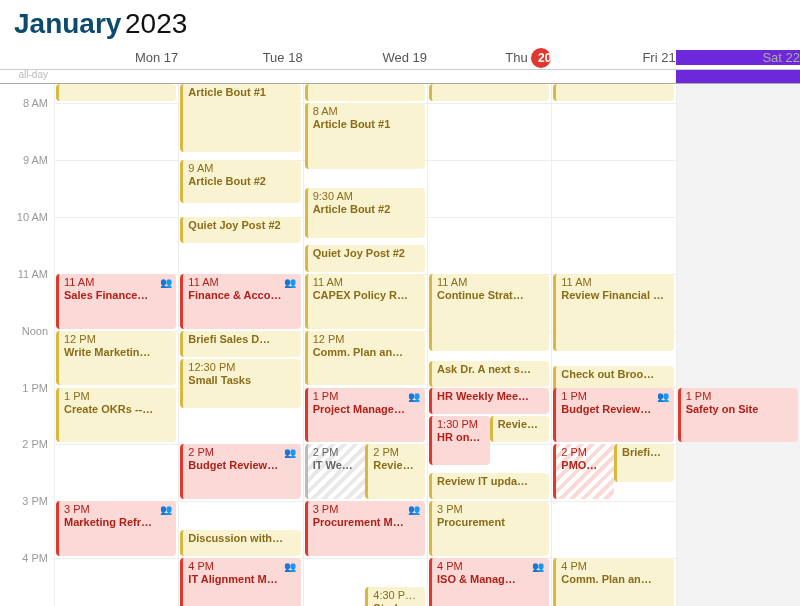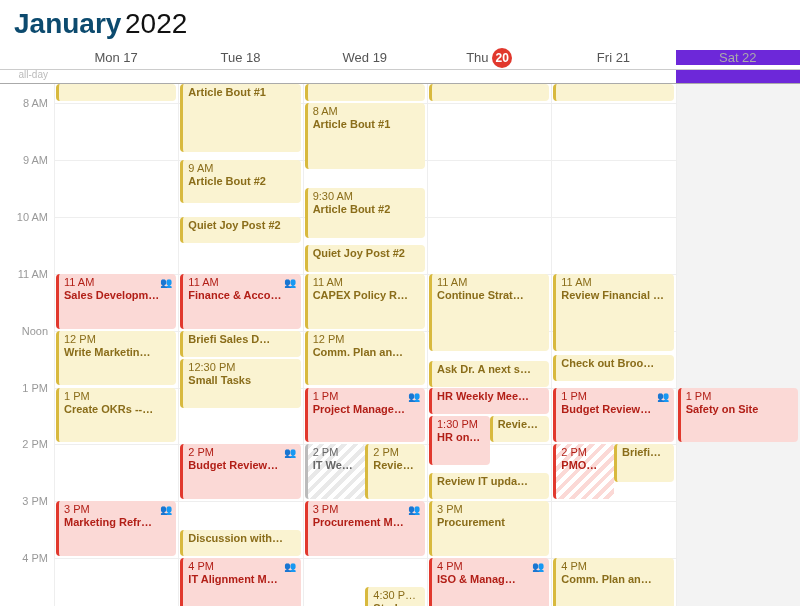--- a/index.html
+++ b/index.html
@@ -20,21 +20,21 @@
   .day-header {
     display: flex;
     border-bottom: 1px solid #ccc;
     height: 24px;
     align-items: center;
     font-size: 13px;
     color: #555;
   }
   .hour-col { width: 54px; flex: none; text-align: right; padding-right: 6px; font-size: 11px; color: #888; }
   .day-header .hour-col { font-size: 11px; color: #aaa; }
-  .day-col { flex: 1; text-align: center; position: relative; }
+  .day-col { flex: 1; text-align: right; position: relative; }
   .day-col.sat { background: #6d28d9; color: #aaa; }
   .today-badge {
     display: inline-block;
     background: #e1382d;
     color: #fff;
     border-radius: 50%;
     width: 20px; height: 20px;
     line-height: 20px;
     font-size: 12px;
     font-weight: 600;
@@ -112,21 +112,21 @@
     background: repeating-linear-gradient(135deg, #e9e9e9, #e9e9e9 4px, #fff 4px, #fff 8px);
     color: #666;
     border-left: 3px solid #bbb;
   }
 </style>
 </head>
 <body>
 
 <div class="header">
   <span class="title-month">January</span>
-  <span class="title-year">2022</span>
+  <span class="title-year">2023</span>
 </div>
 
 <div class="day-header">
   <div class="hour-col"></div>
 
 <div class="day-col">Mon 17</div>
     <div class="day-col">Tue 18</div>
     <div class="day-col">Wed 19</div>
     <div class="day-col"><span>Thu </span><span class="today-badge">20</span></div>
     <div class="day-col">Fri 21</div>
@@ -164,21 +164,21 @@
         <div style="top: 246.605px;"></div>
         <div style="top: 303.505px;"></div>
         <div style="top: 360.405px;"></div>
         <div style="top: 417.305px;"></div>
         <div style="top: 474.205px;"></div>
       </div>
   <div class="col">
         <div class="event cal-yellow" style="top: 0px; height: 17.0046px;"></div>
         <div class="event cal-red" style="top: 189.705px; height: 54.9px;">
           <div class="time">11 AM</div>
-          <div class="title">Sales Developm…</div>
+          <div class="title">Sales Finance…</div>
           <span class="icon">👥</span>
         </div>
         <div class="event cal-yellow" style="top: 246.605px; height: 54.9px;">
           <div class="time">12 PM</div>
           <div class="title">Write Marketin…</div>
         </div>
         <div class="event cal-yellow" style="top: 303.505px; height: 54.9px;">
           <div class="time">1 PM</div>
           <div class="title">Create OKRs --…</div>
         </div>
@@ -300,21 +300,21 @@
           <div class="title">ISO &amp; Manag…</div>
           <span class="icon">👥</span>
         </div>
       </div>
       <div class="col">
         <div class="event cal-yellow" style="top: 0px; height: 17.0046px;"></div>
         <div class="event cal-yellow" style="top: 189.705px; height: 77.66px;">
           <div class="time">11 AM</div>
           <div class="title">Review Financial Report &amp; Prepa…</div>
         </div>
-        <div class="event cal-yellow" style="top: 271px; height: 26.45px;">
+        <div class="event cal-yellow" style="top: 282px; height: 26.45px;">
           <div class="title">Check out Broo…</div>
         </div>
         <div class="event cal-red" style="top: 303.505px; height: 54.9px;">
           <div class="time">1 PM</div>
           <div class="title">Budget Review…</div>
           <span class="icon">👥</span>
         </div>
         <div class="event cal-red-striped" style="top: 360.405px; height: 54.9px; right: 50%;">
           <div class="time">2 PM</div>
           <div class="title">PMO…</div>

